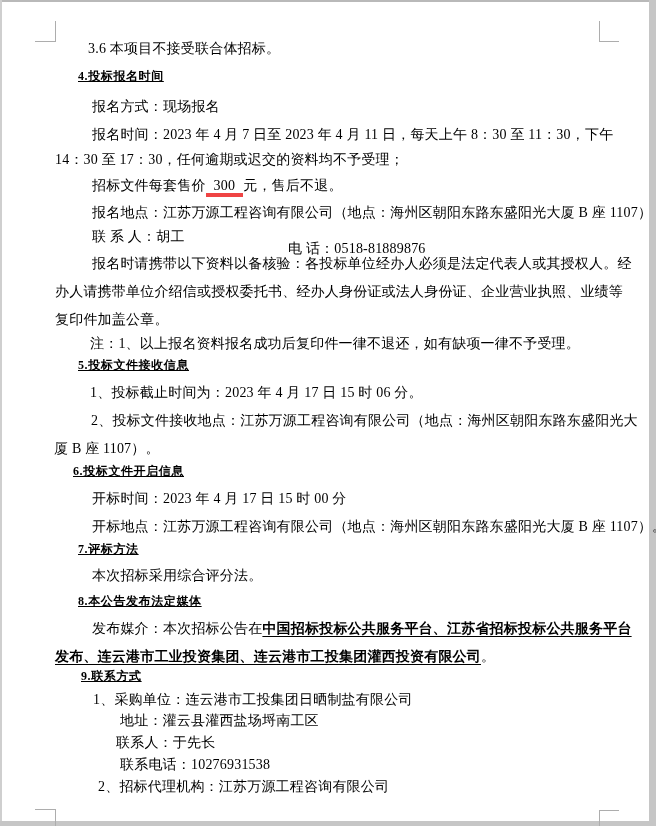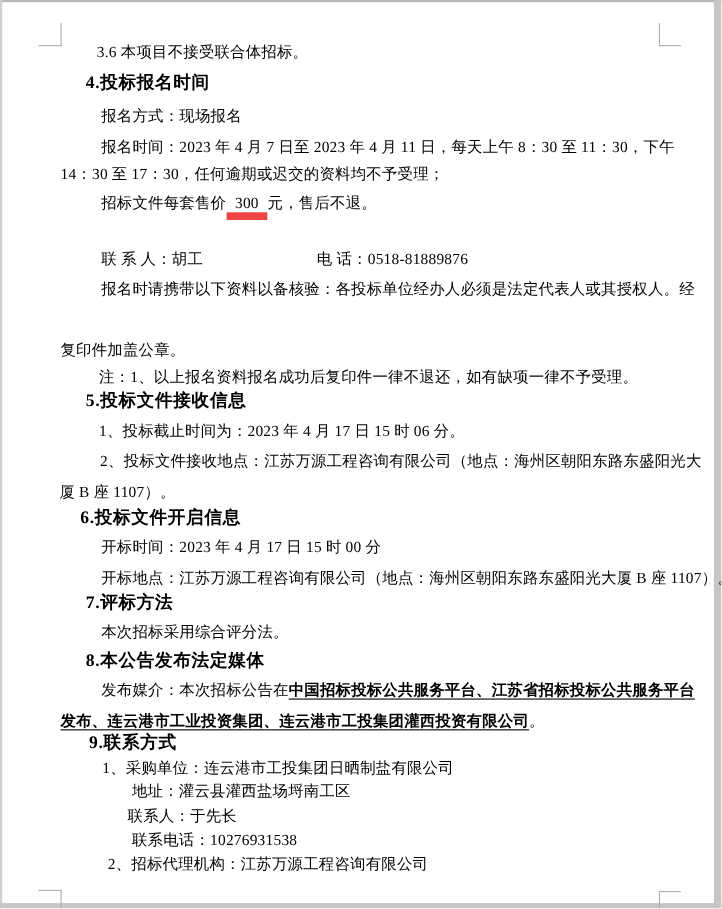--- a/index.html
+++ b/index.html
@@ -5,24 +5,24 @@
   html,body{margin:0;padding:0;background:#ffffff;}
   .page{
     position:relative;width:656px;height:826px;background:#ffffff;overflow:hidden;
     font-family:"Liberation Serif","DejaVu Serif",serif;
     color:#000000;
   }
   .ln{
     position:absolute;font-size:14px;line-height:16px;white-space:nowrap;
     letter-spacing:0.2px;
   }
-  .bold{font-weight:bold;font-size:16px;letter-spacing:0.6px;}
+  .bold{font-weight:bold;font-size:12px;letter-spacing:0.6px;text-decoration:underline;}
   .u{text-decoration:underline;text-underline-offset:3px;font-weight:bold;}
-  .u-num{border-bottom:7px solid #ef4444;padding:0 8px;}
-  .abs{position:absolute;top:0;}
+  .u-num{border-bottom:4px solid #ef4444;padding:0 8px;}
+  .abs{position:absolute;top:12px;}
   .mark{position:absolute;border:0 solid #adadad;}
   .mark-tl{left:35px;top:21px;width:20px;height:20px;border-right-width:1px;border-bottom-width:1px;}
   .mark-tr{left:599px;top:21px;width:19px;height:20px;border-left-width:1px;border-bottom-width:1px;}
   .mark-bl{left:35px;top:809px;width:20px;height:17px;border-right-width:1px;border-top-width:1px;}
   .mark-br{left:599px;top:810px;width:19px;height:16px;border-left-width:1px;border-top-width:1px;}
   .edge{position:absolute;background:#c6c6c6;}
   .edge-top{left:0;top:0;width:656px;height:2px;background:#b9b9b9;}
   .edge-left{left:0;top:0;width:2px;height:826px;background:#cfcfcf;}
   .edge-right{right:0;top:0;width:7px;height:826px;}
   .edge-bottom{left:0;bottom:0;width:656px;height:5px;}
@@ -42,22 +42,24 @@
   <div class="mark mark-bl"></div>
   <div class="mark mark-br"></div>
 
   <div class="ln" style="top:41px;left:88px">3.6 本项目不接受联合体招标。</div>
 
   <div class="ln bold" style="top:68px;left:78px">4.投标报名时间</div>
   <div class="ln" style="top:99px;left:92px">报名方式：现场报名</div>
   <div class="ln" style="top:127px;left:92px">报名时间：2023 年 4 月 7 日至 2023 年 4 月 11 日，每天上午 8：30 至 11：30，下午</div>
   <div class="ln" style="top:152px;left:55px">14：30 至 17：30，任何逾期或迟交的资料均不予受理；</div>
   <div class="ln" style="top:178px;left:92px"><span>招标文件每套售价</span><span class="u-num">300</span><span>元，售后不退。</span></div>
+  <div class="ln" style="top:205px;left:92px">报名地点：江苏万源工程咨询有限公司（地点：海州区朝阳东路东盛阳光大厦 B 座 1107）</div>
   <div class="ln" style="top:229px;left:92px"><span>联 系 人：胡工</span><span class="abs" style="left:196px">电 话：0518-81889876</span></div>
   <div class="ln" style="top:256px;left:92px">报名时请携带以下资料以备核验：各投标单位经办人必须是法定代表人或其授权人。经</div>
+  <div class="ln" style="top:284px;left:55px">办人请携带单位介绍信或授权委托书、经办人身份证或法人身份证、企业营业执照、业绩等</div>
   <div class="ln" style="top:312px;left:55px">复印件加盖公章。</div>
   <div class="ln" style="top:336px;left:90px">注：1、以上报名资料报名成功后复印件一律不退还，如有缺项一律不予受理。</div>
 
   <div class="ln bold" style="top:357px;left:78px">5.投标文件接收信息</div>
   <div class="ln" style="top:385px;left:90px">1、投标截止时间为：2023 年 4 月 17 日 15 时 06 分。</div>
   <div class="ln" style="top:413px;left:91px">2、投标文件接收地点：江苏万源工程咨询有限公司（地点：海州区朝阳东路东盛阳光大</div>
   <div class="ln" style="top:441px;left:54px">厦 B 座 1107）。</div>
 
   <div class="ln bold" style="top:463px;left:73px">6.投标文件开启信息</div>
   <div class="ln" style="top:491px;left:92px">开标时间：2023 年 4 月 17 日 15 时 00 分</div>

